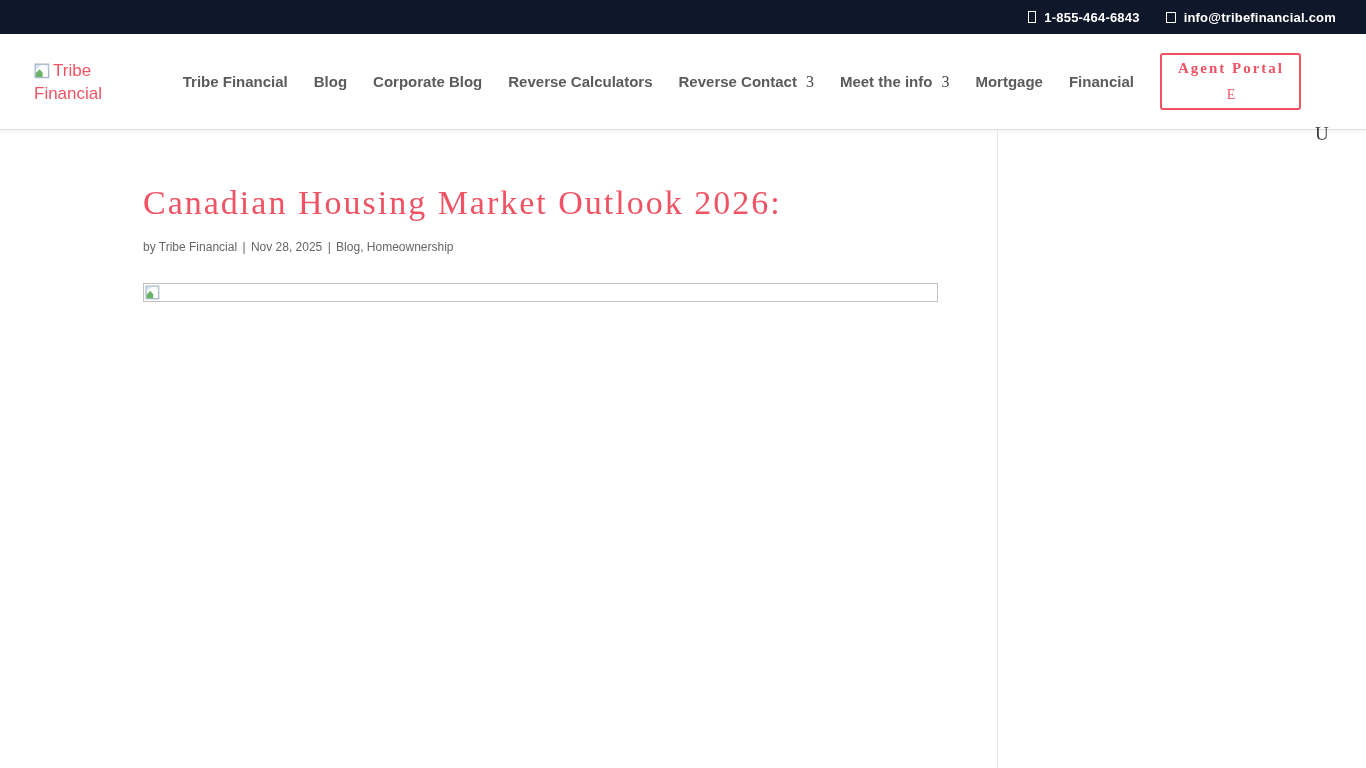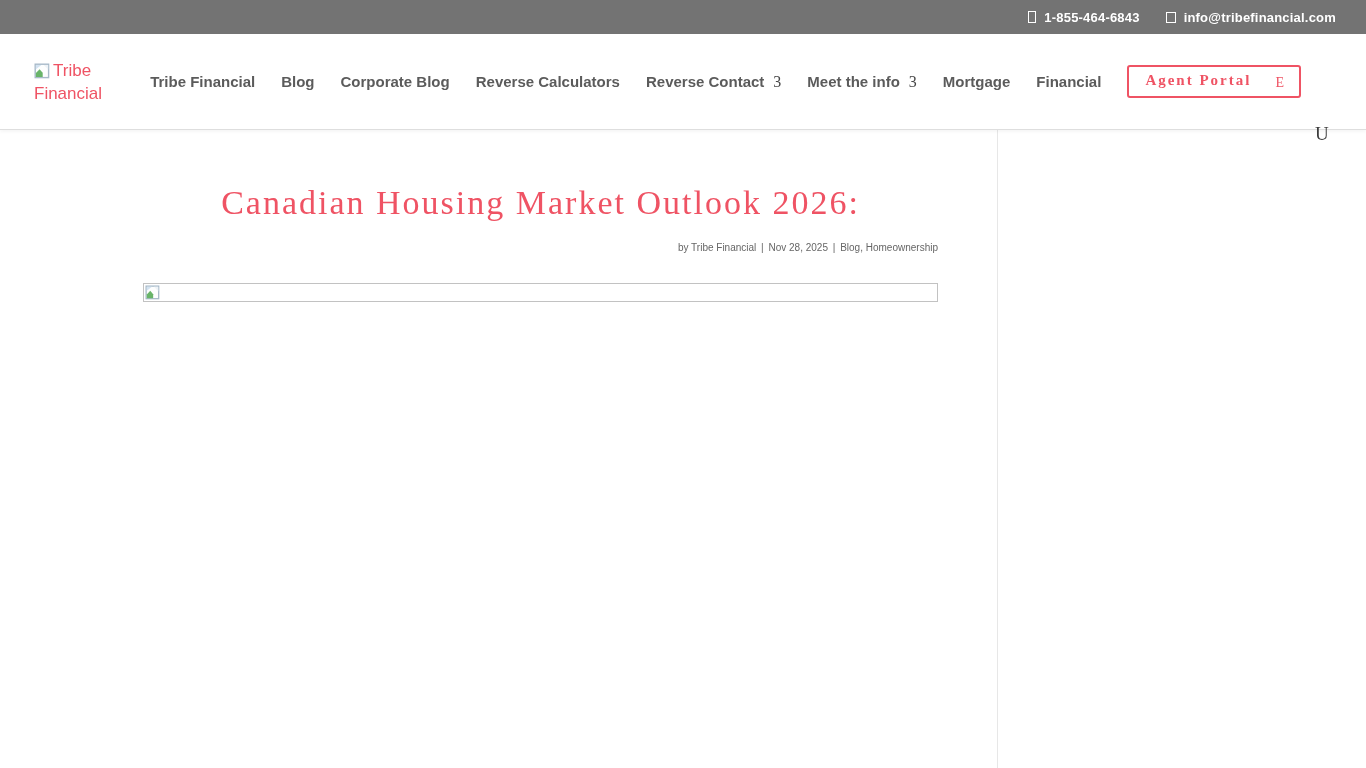--- a/index.html
+++ b/index.html
@@ -7,21 +7,21 @@
   body {
     width: 1366px; height: 768px;
     position: relative; overflow: hidden;
     background: #ffffff;
     font-family: "Liberation Sans", sans-serif;
   }
 
   
   .topbar {
     position: absolute; top: 0; left: 0; width: 1366px; height: 34px;
-    background: #737373;
+    background: #0f172a;
     display: flex; align-items: center; justify-content: flex-end;
     gap: 26px; padding-right: 30px;
   }
   .topbar-item {
     display: flex; align-items: center;
     color: #ffffff; font-size: 13px; font-weight: 700; letter-spacing: .2px;
     cursor: pointer;
   }
   .tofu { display: inline-block; border: 1.5px solid #ffffff; margin-right: 8px; }
   .tofu-phone { width: 8px; height: 12px; }
@@ -47,51 +47,51 @@
   }
   .nav-link {
     color: #5b5b5b; font-size: 15px; font-weight: 700;
     text-decoration: none; white-space: nowrap; cursor: pointer;
   }
   .menu-arrow {
     font-family: "Liberation Serif", serif; font-weight: 400;
     font-size: 16px; margin-left: 9px; color: #474747;
   }
   .agent-portal-btn {
-    display: inline-flex; align-items: center; gap: 24px;
+    display: inline-flex; align-items: center; gap: 8px;
     border: 2px solid #ef5364; border-radius: 3px;
     color: #ef5364; padding: 5px 15px 7px 16px;
     font-family: "Liberation Serif", serif; font-size: 15px; font-weight: 700;
     letter-spacing: 2px; text-decoration: none; white-space: nowrap;
     cursor: pointer;
+    flex-direction: column;
   }
   .agent-icon {
     font-weight: 400; font-size: 14px; letter-spacing: 0;
     position: relative; top: 2px;
   }
   .search-glyph {
     position: absolute; left: 1315px; top: 123px;
     font-family: "Liberation Serif", serif; font-size: 19px; color: #3d3d3d;
     z-index: 3; cursor: pointer;
   }
 
   
   .post {
     position: absolute; left: 143px; top: 130px; width: 795px;
   }
   .post-title {
     margin: 52px 0 0 0;
     font-family: "Liberation Serif", serif; font-weight: 400;
     font-size: 34px; line-height: 42px; letter-spacing: 2px;
     color: #ef5364;
-    text-align: center;
   }
   .byline {
     margin: 15px 0 0 0;
-    font-size: 10px; color: #666666; line-height: 17px; text-align: right;
+    font-size: 12px; color: #666666; line-height: 17px;
   }
   .byline a { color: #666666; text-decoration: none; cursor: pointer; }
   .sep { margin: 0 2px; }
   .featured-broken {
     margin-top: 27px; height: 19px; width: 795px;
     border: 1px solid #c2c2c2; position: relative; background: #ffffff;
   }
   .featured-broken svg { position: absolute; left: 1px; top: 1px; }
 
   .sidebar-divider {

